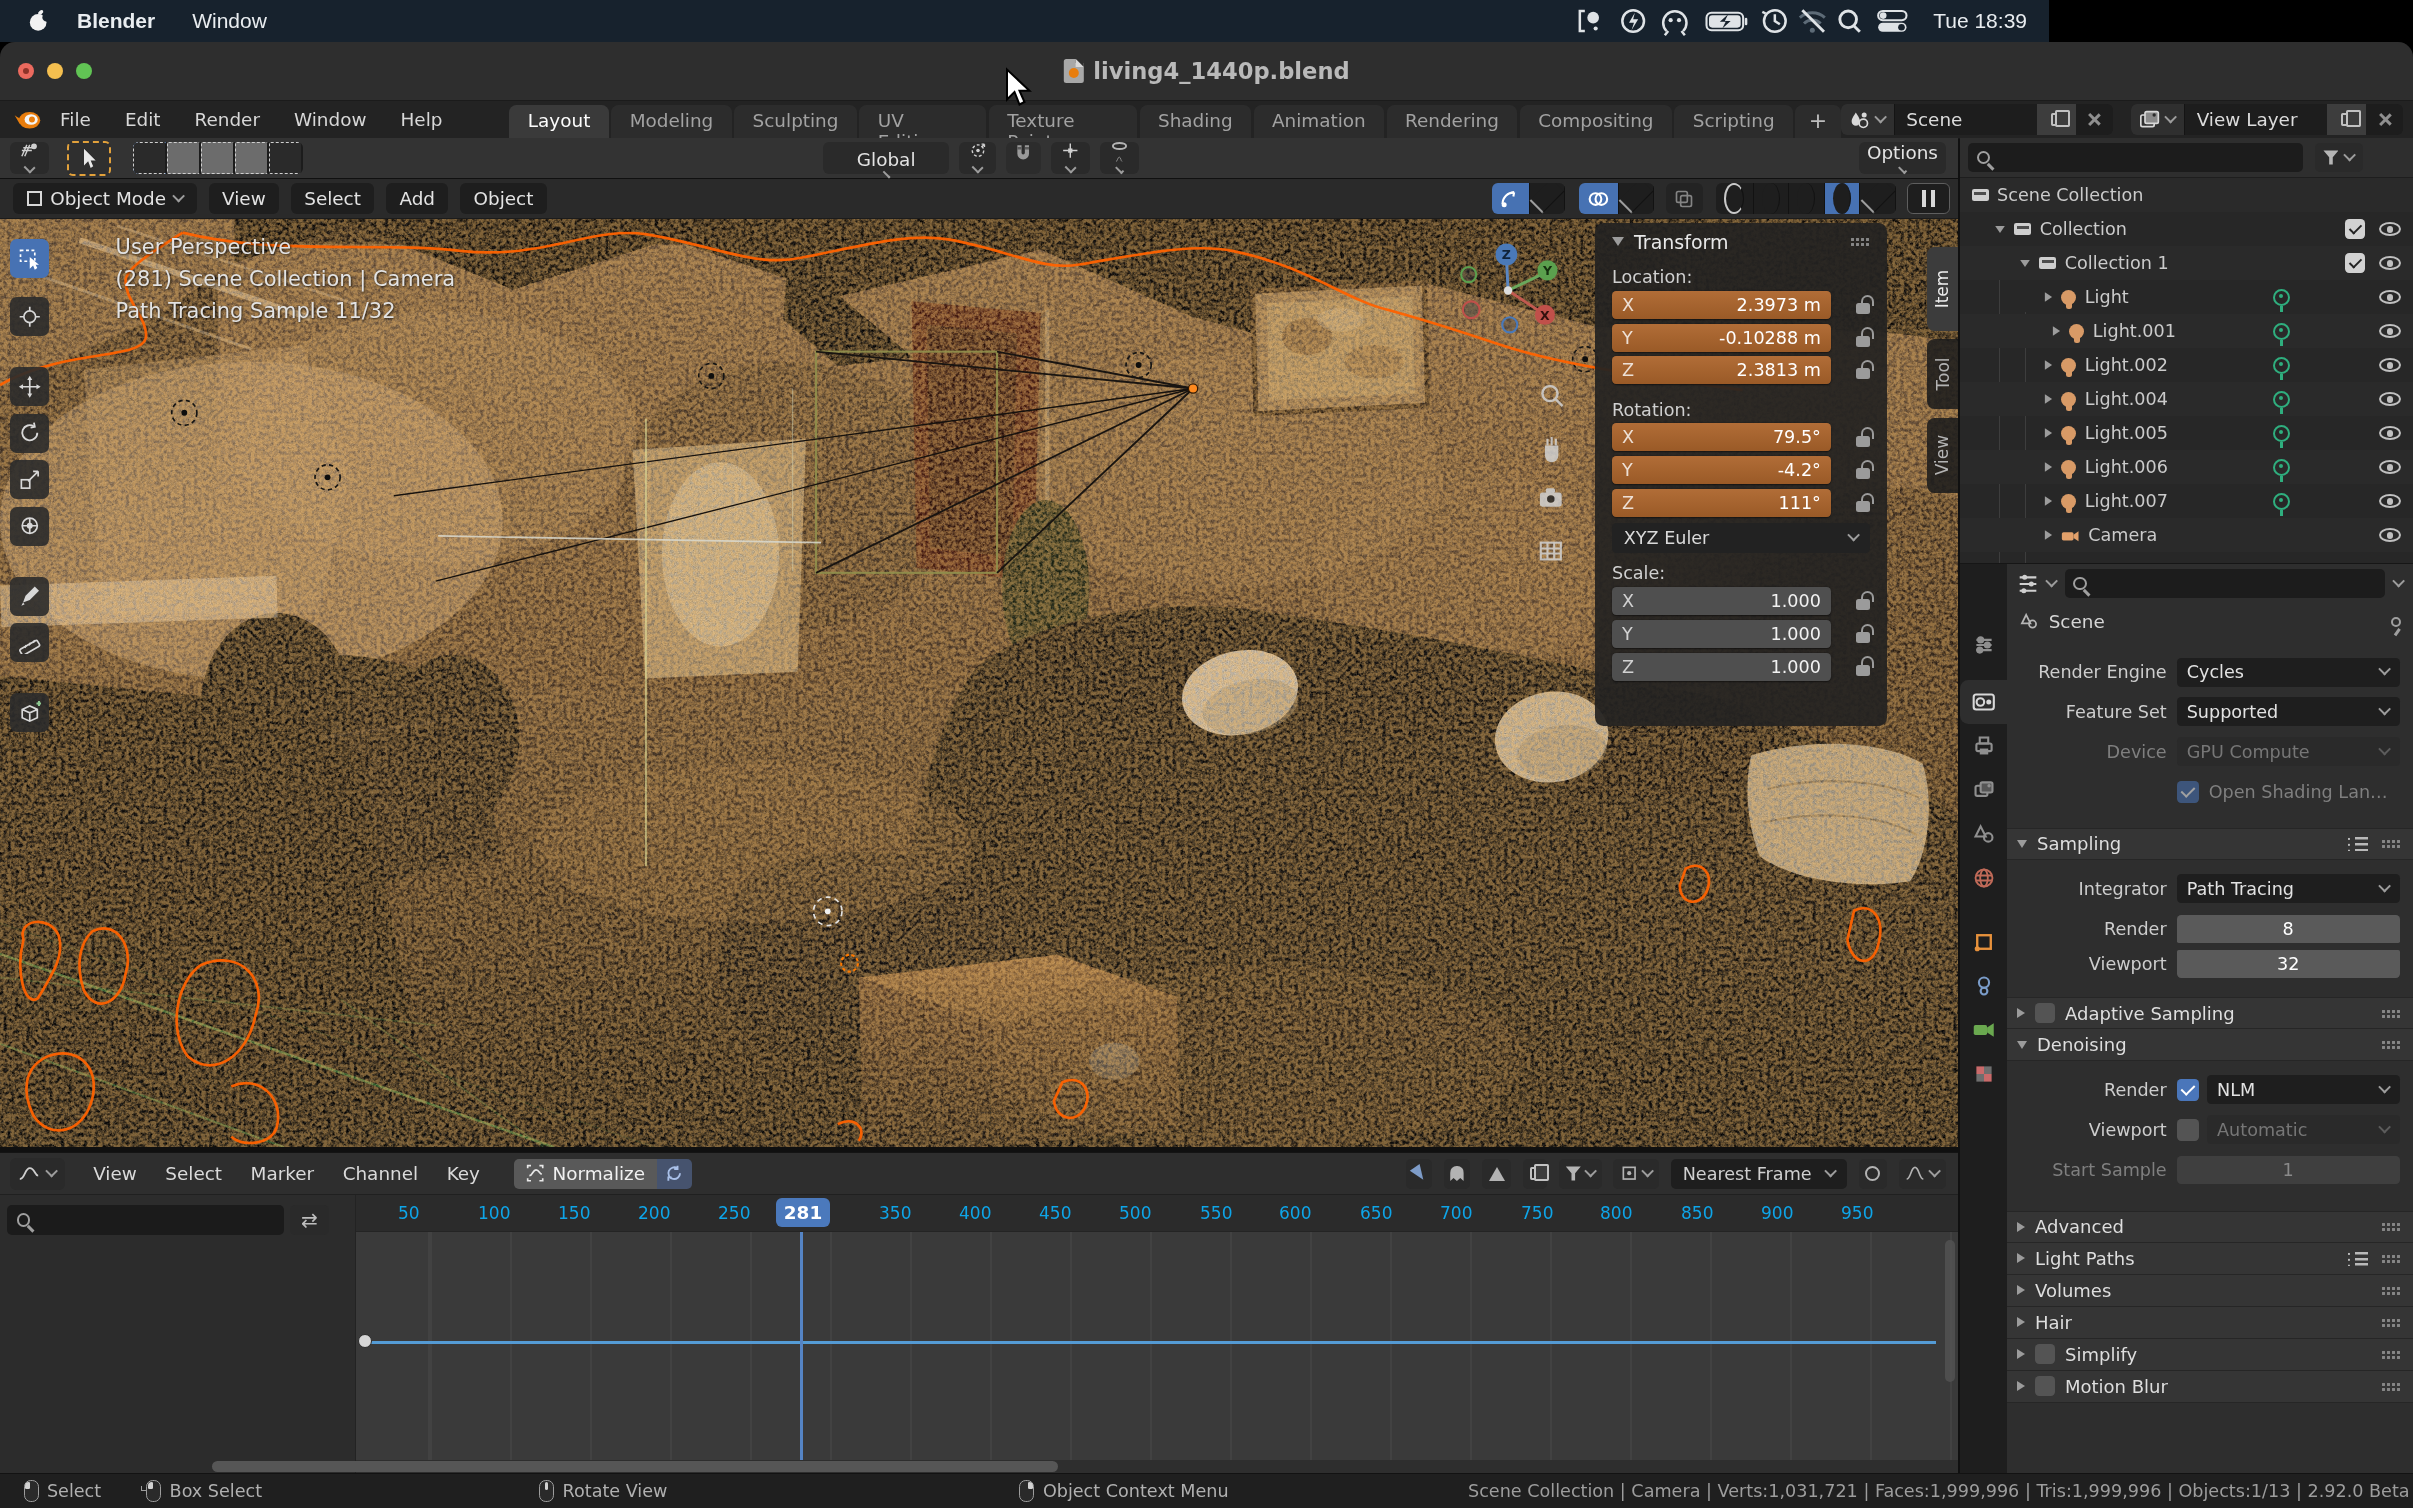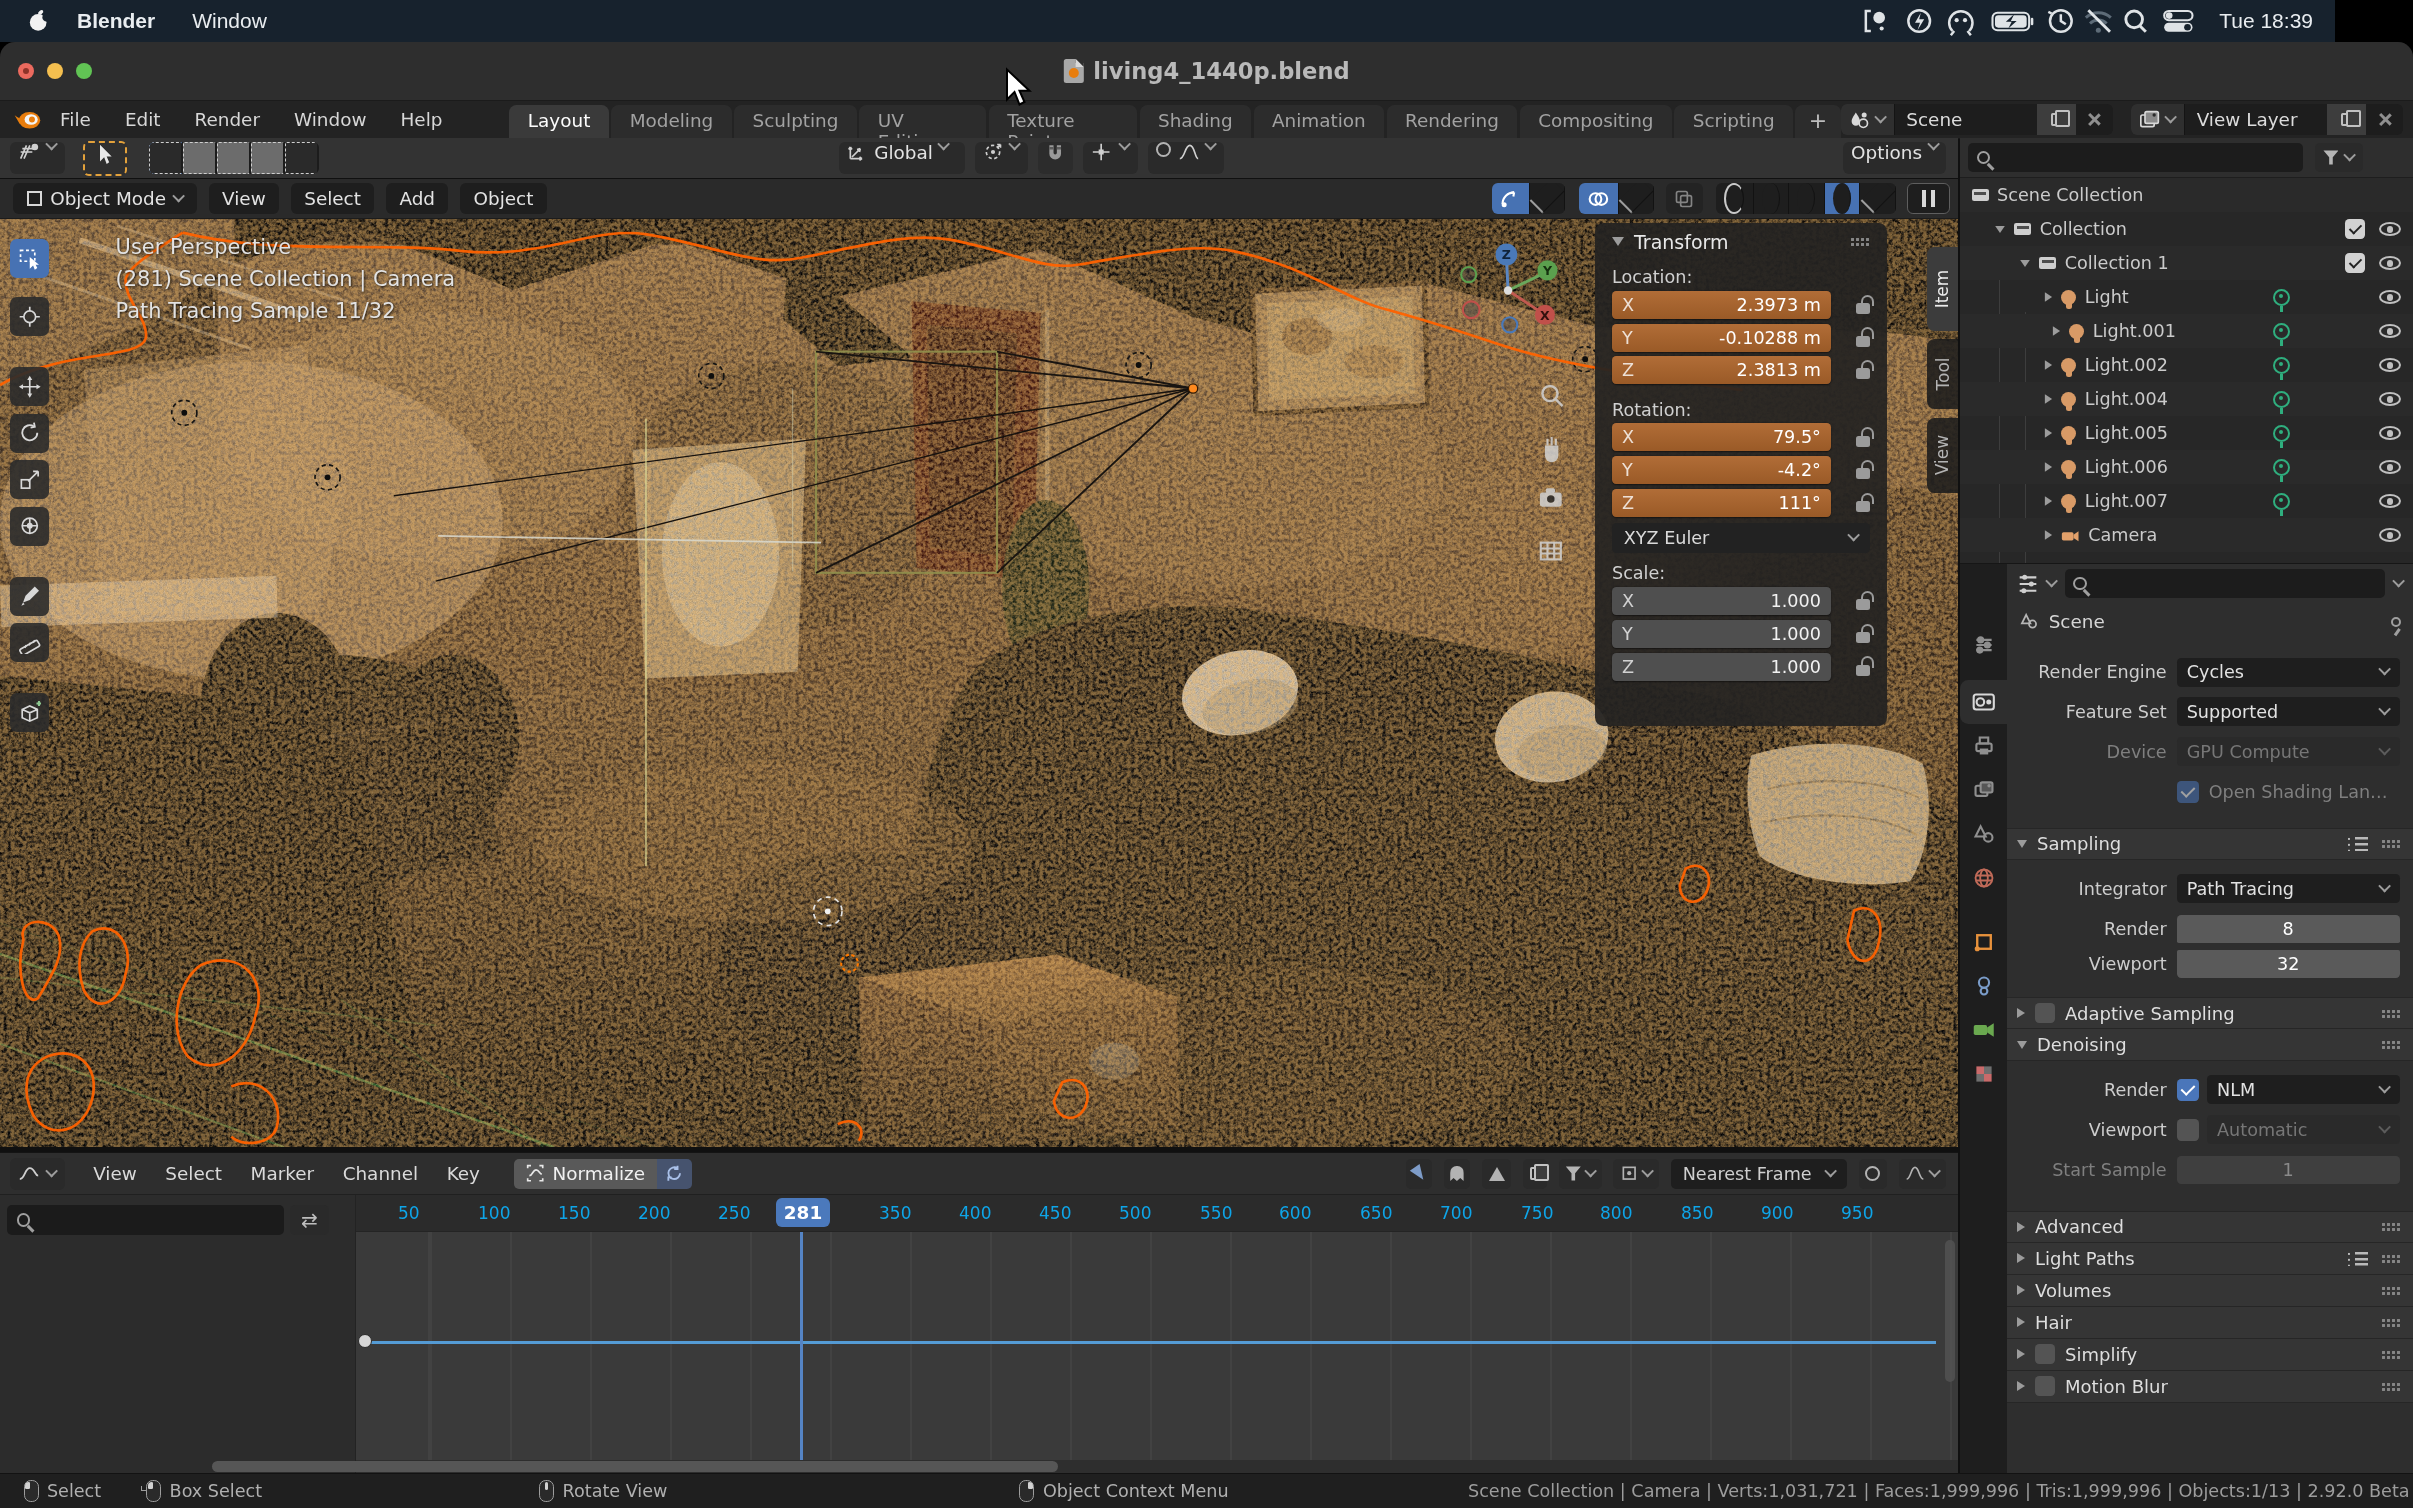--- a/index.html
+++ b/index.html
@@ -1,19 +1,19 @@
 <!DOCTYPE html>
 <html style="font-size:13.4px"><head>
 <meta charset="utf-8">
 <style>
   * { box-sizing:border-box; margin:0; padding:0; }
   html,body { width:2413px; height:1508px; background:#000; font-family:"DejaVu Sans",sans-serif; overflow:hidden; }
 
   
-  #menubar { position:absolute; left:0; top:0; width:2335px; height:42px; background:#17222d;
+  #menubar { position:absolute; left:0; top:0; width:2049px; height:42px; background:#17222d;
     display:flex; align-items:center; color:#e9edf0; font-family:"Liberation Sans",sans-serif; font-size:21px; z-index:50; }
   #menubar .apple { margin-left:28.5px; }
   #menubar .appname { font-weight:bold; margin-left:28.5px; }
   #menubar .menu-item { margin-left:37px; }
   #menubar .mb-right { margin-left:auto; display:flex; align-items:center; gap:8.4px; margin-right:22px; }
   #menubar .clock { font-size:21px; margin-left:8.4px; }
 
   
   #window { position:absolute; left:0; top:42px; width:2413px; height:1467px; background:#101010;
     border-radius:15px 15px 0 0; overflow:hidden; }
@@ -86,21 +86,21 @@
   .pin::after { content:""; position:absolute; left:2.5px; top:9.2px; width:2.5px; height:7.5px; background:#9f9f9f; transform:rotate(35deg); }
   .warn-t { width:0; height:0; border-left:8.4px solid transparent; border-right:8.4px solid transparent; border-bottom:14.2px solid #b3b3b3; display:inline-block; }
   .ghost-i { width:13.4px; height:15px; background:#b3b3b3; border-radius:6.7px 6.7px 0 0; display:inline-block; clip-path:polygon(0 0,100% 0,100% 100%,75% 80%,50% 100%,25% 80%,0 100%); }
   .cursor-i { width:0; height:0; border-left:6.7px solid transparent; border-right:6.7px solid transparent; border-top:15px solid #7e9cc8; transform:rotate(-35deg); display:inline-block; }
   .circle-i { width:15px; height:15px; border:2.5px solid #b3b3b3; border-radius:50%; display:inline-block; }
   .pause-i { width:13.4px; height:17px; border-left:4.2px solid #d8d8d8; border-right:4.2px solid #d8d8d8; display:inline-block; }
   .swap-i { color:#bdbdbd; font-size:20px; }
 
   
   #toolsettings { position:absolute; left:0; top:96px; width:1958px; height:40px; background:#333333; display:flex; align-items:center; }
-  .ts-btn { background:#2a2a2a; border-radius:5.9px; height:32px; display:flex; align-items:flex-start; padding:0 8.4px; gap:6.7px; margin-left:10px; }
+  .ts-btn { background:#2a2a2a; border-radius:5.9px; height:32px; display:flex; align-items:center; padding:0 8.4px; gap:6.7px; margin-left:10px;flex-direction:column; }
   .ts-tool { border:2.1px dashed #e2a13b; background:#2f2f2f; width:44px; height:35px; justify-content:center; margin-left:18.4px; }
   .selmode { display:flex; margin-left:22px; border-radius:5.9px; overflow:hidden; }
   .selmode span { width:34px; height:32px; display:flex; align-items:center; justify-content:center; background:#2a2a2a; border-right:0.8px solid #1c1c1c; }
   .selmode span.active { background:#4772b3; }
   .sm-ico { width:15px; height:13.4px; border:1.7px dashed #cfcfcf; border-radius:1.7px; }
   .sm-ico.fill { background:#cfcfcf66; }
   .ts-global { margin-left:520px; min-width:126px; }
   .ts-right { margin-left:auto; margin-right:11.7px; }
   .ts-txt { color:#e3e3e3; font-size:18.4px; }
 

